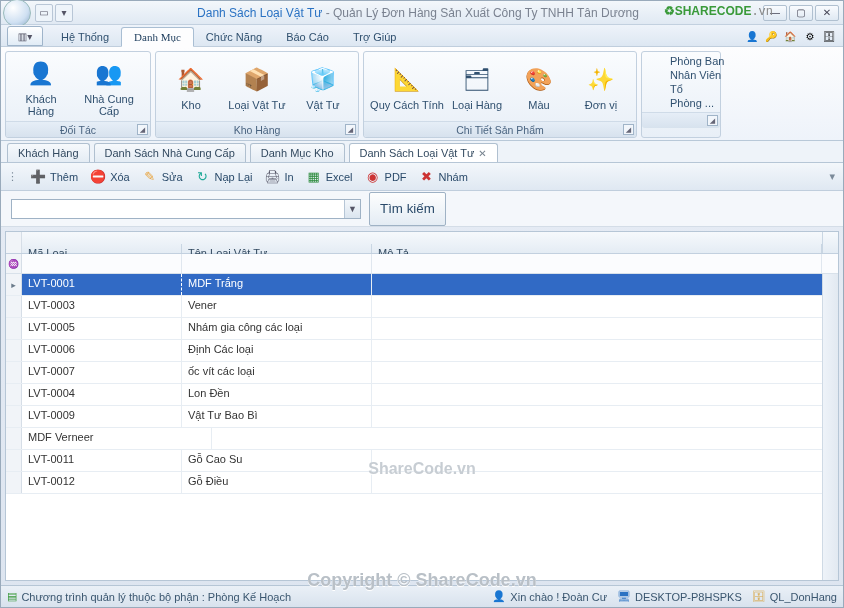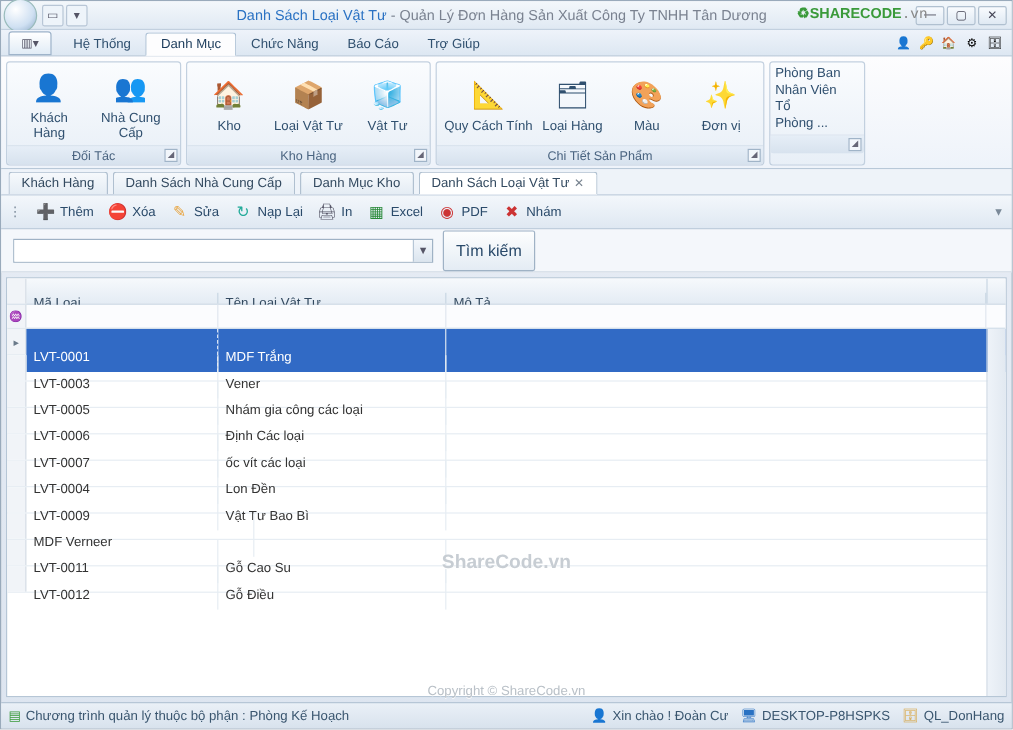--- a/index.html
+++ b/index.html
@@ -91,20 +91,21 @@
     color: #30506f;
     cursor: default;
   }
   .menutab.active {
     background: #fdfdfe;
     border: 1px solid #a9bed3;
     border-bottom: 1px solid #fdfdfe;
     border-radius: 3px 3px 0 0;
     margin-bottom: -1px;
     color: #1a3a5a;
+    font-family: Liberation Serif, serif;
   }
   .mini-icons {
     position:absolute; right:6px; top:3px;
     display:flex; gap:3px;
   }
   .mini-icons .mi {
     width:16px; height:16px; border-radius:2px;
     display:flex;align-items:center;justify-content:center;
     font-size:10px;
   }
@@ -151,21 +152,21 @@
     font-size: 11px;
   }
   .rbtn .ico { width: 34px; height: 34px; margin-bottom: 2px;
     display:flex;align-items:center;justify-content:center; font-size:22px; }
   .rlinks {
     width: 74px;
     display:flex; flex-direction:column;
     padding: 2px 4px;
     font-size:11px; color:#30506f;
   }
-  .rlinks div { padding: 1px 0; white-space:nowrap; }
+  .rlinks div { padding: 1px 0; white-space:nowrap;margin-left:24px; }
 
   
   .tabstrip {
     height: 22px;
     background: #eef3f9;
     display: flex; align-items: end;
     padding: 2px 6px 0 6px;
     border-bottom: 1px solid #b6c6d6;
   }
   .doctab {
@@ -255,21 +256,21 @@
   }
   .gscroll {
     flex:1; overflow-y:auto; position:relative;
   }
   .grow {
     display:flex; height: 22px;
     border-bottom: 1px solid #e7edf3;
   }
   .grow .gc {
     border-right: 1px solid #e7edf3;
-    padding: 18px 6px; color:#333;
+    padding: 3px 6px; color:#333;
     overflow:hidden; white-space:nowrap;
   }
   .grow.sel .gc { background:#316ac5; color:#fff; }
   .rowind {
     width: 16px; background:#f1f4f8;
     border-right:1px solid #d6dee7;
     display:flex;align-items:center;justify-content:center;
     font-size:9px; color:#6a7a8a;
   }
   .c0 { width: 160px; }
@@ -293,21 +294,21 @@
 
   
   .wm1 {
     position:absolute; left:50%; top: 460px; transform: translateX(-50%);
     font-size: 16px; color: #c7cdd3; font-weight:bold;
     pointer-events:none;
     text-shadow: 0 1px 0 #fff;
   }
   .wm2 {
     position:absolute; left:50%; top: 570px; transform: translateX(-50%);
-    font-size: 11px; color: #b9c0c7; font-weight:normal;
+    font-size: 18px; color: #b9c0c7; font-weight:bold;
     pointer-events:none;
     text-shadow: 0 1px 0 #fff;
   }
   .vsb {
     position:absolute; right:0; top:0; bottom:0; width:16px;
     background: linear-gradient(90deg,#eef3f9,#e2e9f1);
     border-left:1px solid #cfdae5;
   }
 </style>
 </head>

